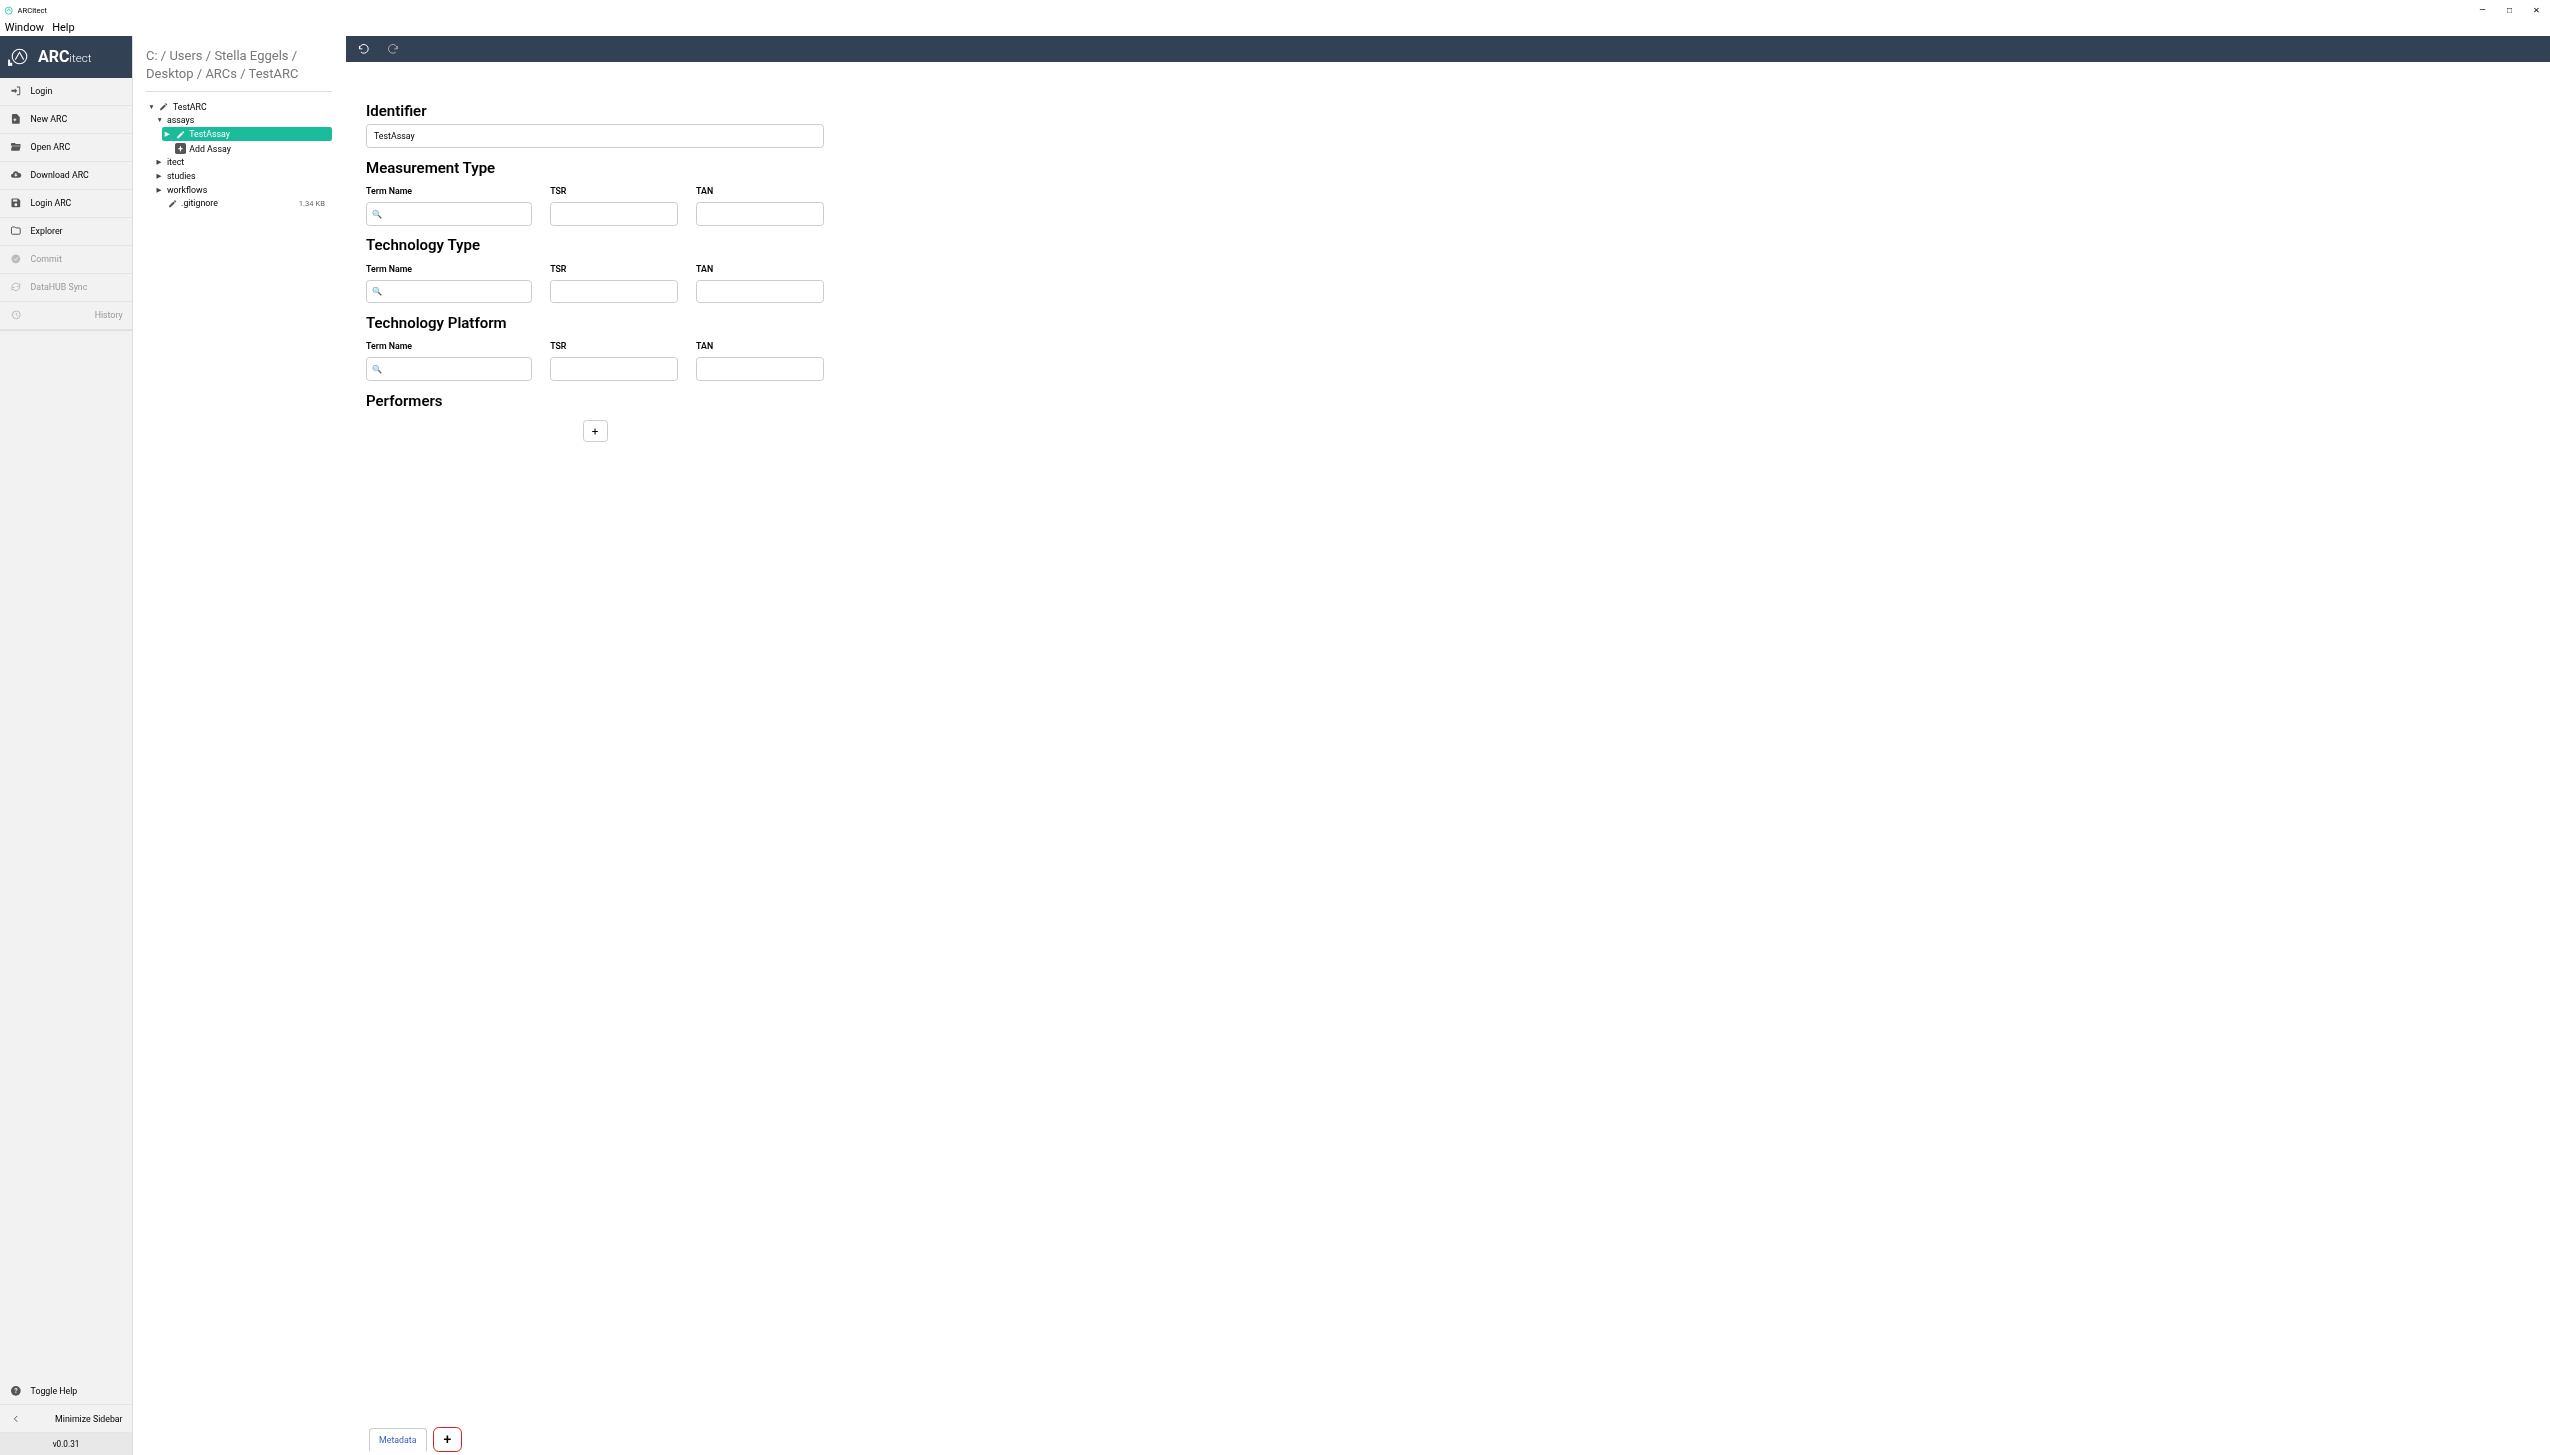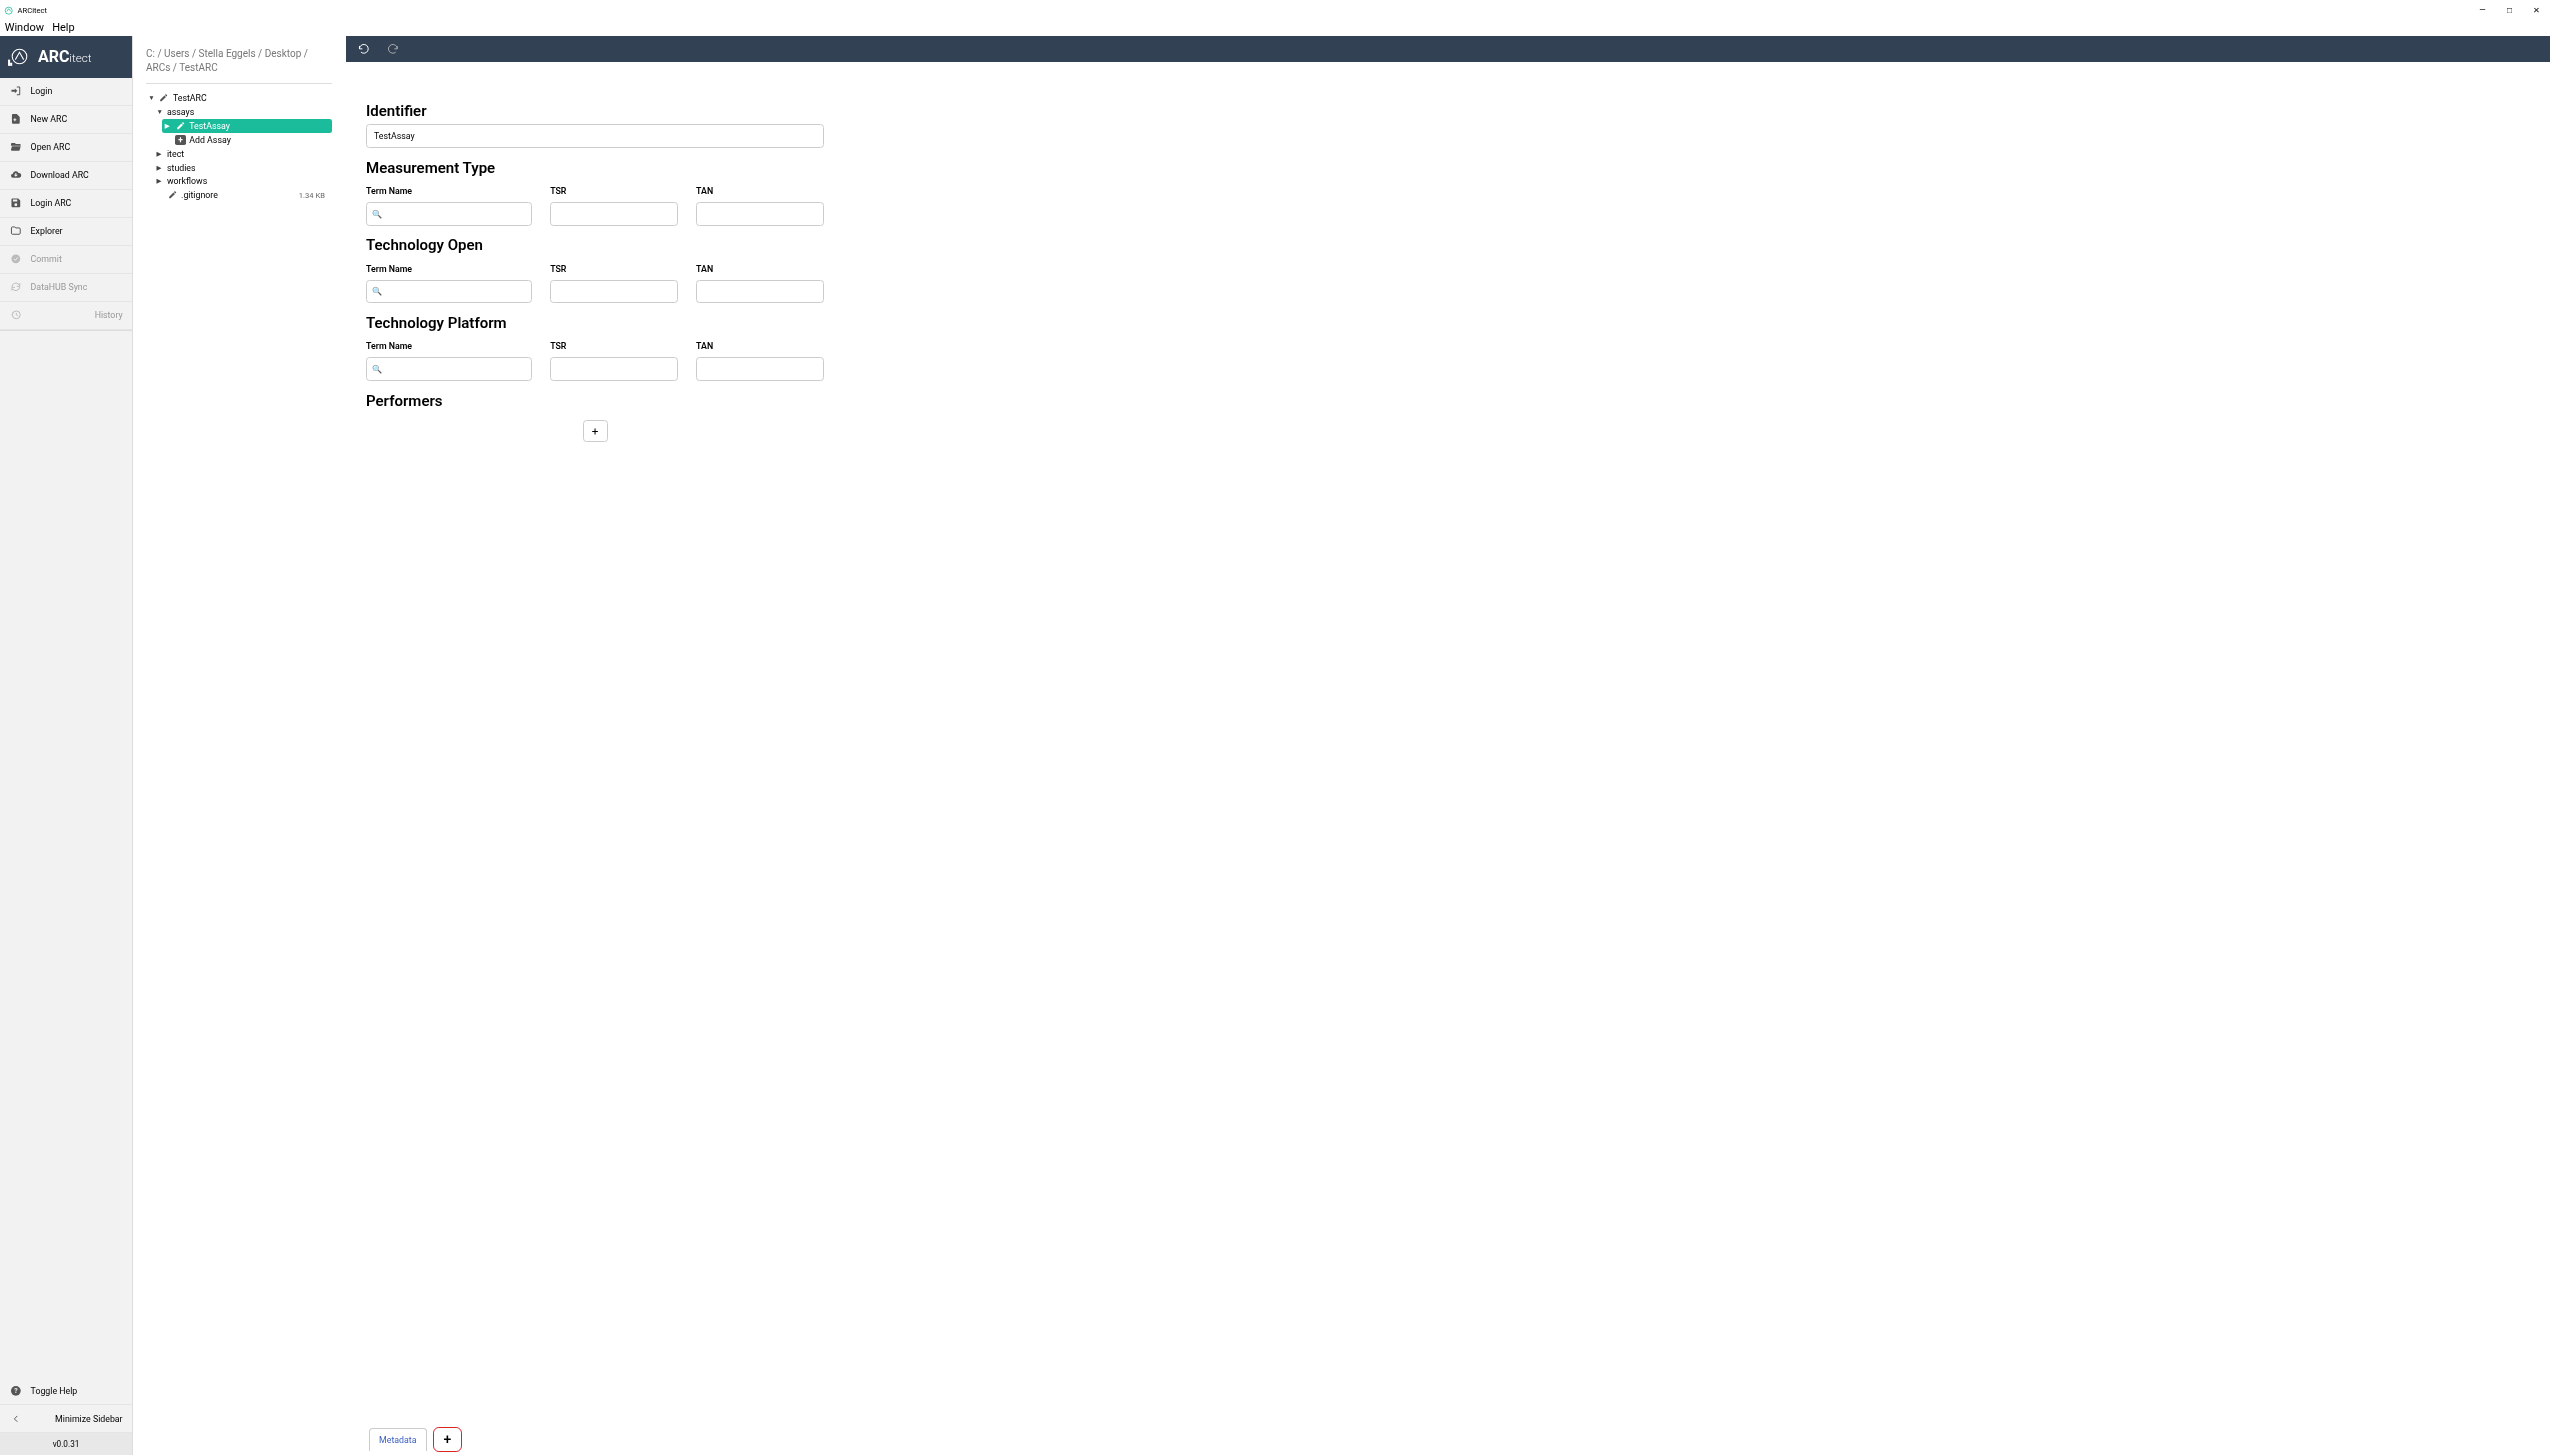--- a/index.html
+++ b/index.html
@@ -24,21 +24,21 @@
     .sidebar-item { display: flex; align-items: center; gap: 8.2px; padding: 7px 9.4px; font-size: 8.8px; cursor: pointer; border-bottom: 0.6px solid #e5e5e5; }
     .sidebar-item .icon { width: 13px; height: 13px; display: inline-flex; align-items: center; justify-content: center; color: #555; }
     .sidebar-item.disabled { color: #999; cursor: default; }
     .sidebar-item.disabled .icon { color: #bbb; }
     .sidebar-item:last-of-type { border-bottom: 0.6px solid #e5e5e5; justify-content: space-between; }
     .sidebar-spacer { flex: 1; border-top: 0.6px solid #ddd; }
     .sidebar-footer { display: flex; flex-direction: column; }
     .sidebar-version { text-align: center; padding: 5.9px; font-size: 8.2px; background: #e8e8e8; }
     
     .treecol { width: 213px; padding: 10.6px 13px; border-right: 0.6px solid rgba(0,0,0,0); }
-    .breadcrumb { color: #777; font-size: 10px; margin-bottom: 8.2px; line-height: 1.4; }
+    .breadcrumb { color: #777; font-size: 13px; margin-bottom: 8.2px; line-height: 1.4; }
     .bc-divider { border: none; border-top: 0.6px solid #ddd; margin-bottom: 7px; }
     .tree ul { list-style: none; margin-left: 8.2px; }
     .tree > ul { margin-left: 0; }
     .tree li { position: relative; }
     .tree-row { display: flex; align-items: center; gap: 3.5px; padding: 1.8px 2.3px; font-size: 8.8px; border-radius: 2.3px; cursor: pointer; }
     .tree-row.selected { background: #1abc9c; color: #fff; }
     .tree-row .chev { width: 7px; font-size: 6.5px; color: #444; }
     .tree-row.selected .chev, .tree-row.selected .node-icon { color: #fff; }
     .tree-row .node-icon { width: 10.6px; height: 10.6px; display: inline-flex; align-items: center; justify-content: center; color: #555; }
     .tree-size { margin-left: auto; padding-right: 4.7px; font-size: 7.6px; color: #666; }
@@ -314,21 +314,21 @@
                   <div class="sub-label">Term Name</div>
         <div class="input-wrap"><span class="search-icon">🔍</span><input class="input search" style=""></div>
                 </div>
       <div><div class="sub-label">TSR</div>
         <input class="input" style=""></div>
       <div><div class="sub-label">TAN</div>
         <input class="input" style=""></div>
     </div>
             </div>
             <div>
-    <div class="field-label">Technology Open</div>
+    <div class="field-label">Technology Type</div>
     <div class="triplet">
       <div>
                   <div class="sub-label">Term Name</div>
         <div class="input-wrap"><span class="search-icon">🔍</span><input class="input search" style=""></div>
                 </div>
       <div><div class="sub-label">TSR</div>
         <input class="input" style=""></div>
       <div><div class="sub-label">TAN</div>
         <input class="input" style=""></div>
     </div>

